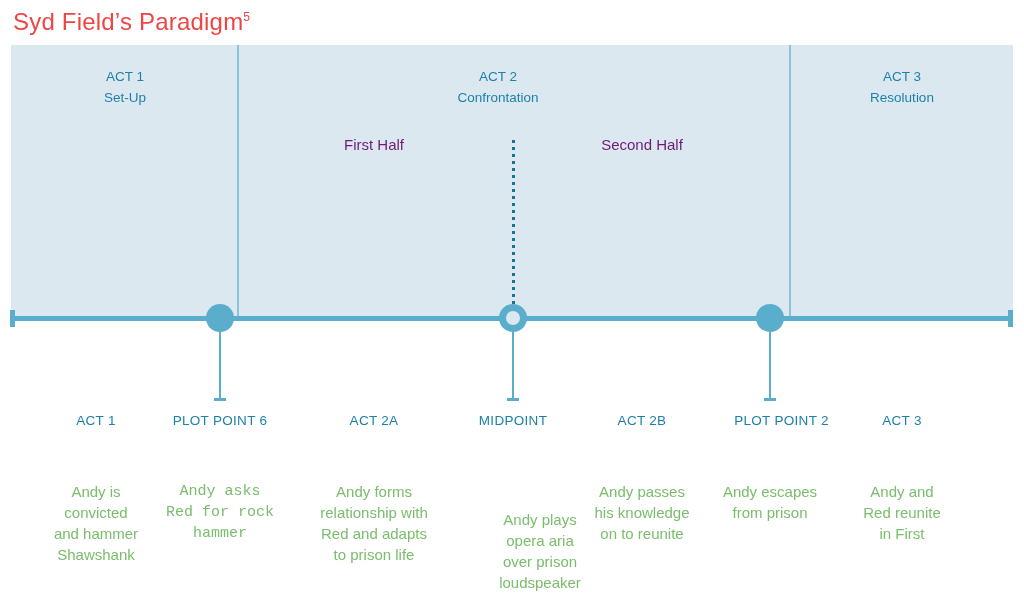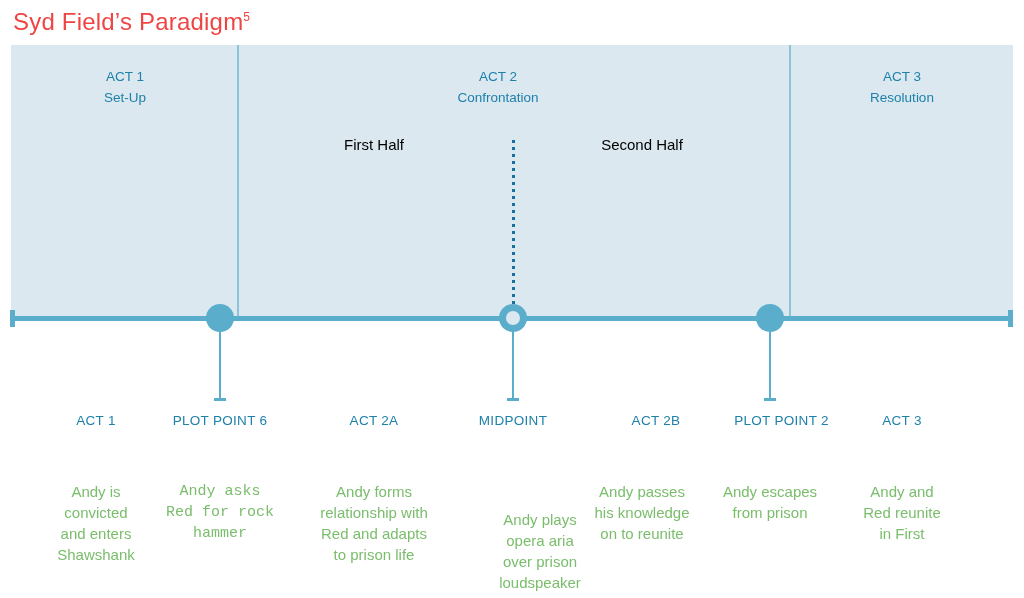--- a/index.html
+++ b/index.html
@@ -24,21 +24,21 @@
     position: absolute; top: 45px; width: 2px; height: 271px;
     background: #8DC3D9;
   }
   .act-header {
     position: absolute; top: 66px; transform: translateX(-50%);
     text-align: center; color: #1E81AA;
     font-size: 13.5px; line-height: 21px; white-space: pre-line;
   }
   .half-label {
     position: absolute; top: 136px; transform: translateX(-50%);
-    color: #000000; font-size: 15px; white-space: nowrap;
+    color: #701a75; font-size: 15px; white-space: nowrap;
   }
   .dotted-line {
     position: absolute; left: 512px; top: 140px;
     width: 3px; height: 164px;
     background: repeating-linear-gradient(to bottom, #1B7099 0 3px, transparent 3px 7px);
   }
   .timeline {
     position: absolute; left: 10px; top: 316px;
     width: 1003px; height: 5px; background: #5BAECB;
   }
@@ -107,27 +107,27 @@
 <div class="leader-cap" style="left:220px;"></div>
 <div class="leader" style="left:513px;"></div>
 <div class="leader-cap" style="left:513px;"></div>
 <div class="leader" style="left:770px;"></div>
 <div class="leader-cap" style="left:770px;"></div>
 
 <div class="pt-label" style="left:96px;">ACT 1</div>
 <div class="pt-label" style="left:220px;">PLOT POINT 6</div>
 <div class="pt-label" style="left:374px;">ACT 2A</div>
 <div class="pt-label" style="left:513px;">MIDPOINT</div>
-<div class="pt-label" style="left:656px;">ACT 2B</div>
+<div class="pt-label" style="left:642px;">ACT 2B</div>
 <div class="pt-label" style="left:770px;padding-left:23px;">PLOT POINT 2</div>
 <div class="pt-label" style="left:902px;">ACT 3</div>
 
 <div class="desc" style="left:96px;">Andy is
 convicted
-and enters
+and hammer
 Shawshank</div>
 <div class="desc" style="left:220px;font-family:Liberation Mono, monospace;">Andy asks
 Red for rock
 hammer</div>
 <div class="desc" style="left:374px;">Andy forms
 relationship with
 Red and adapts
 to prison life</div>
 <div class="desc" style="left:540px;margin-top:28px;">Andy plays
 opera aria

